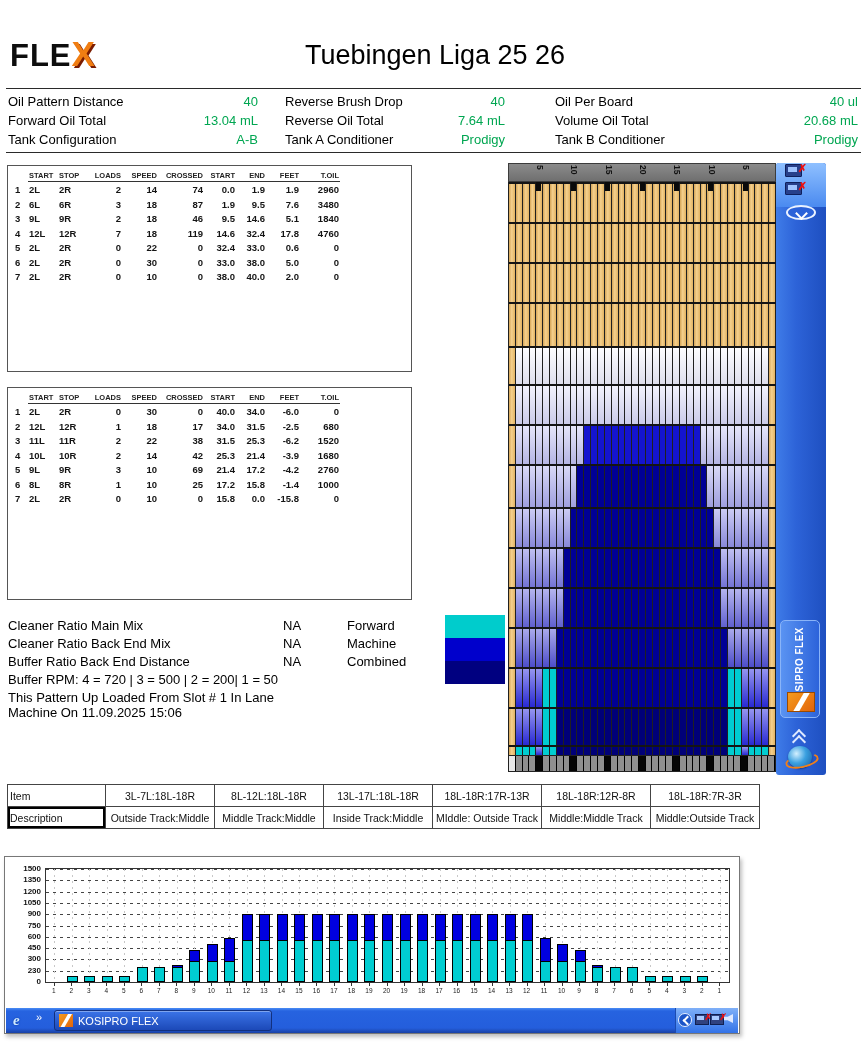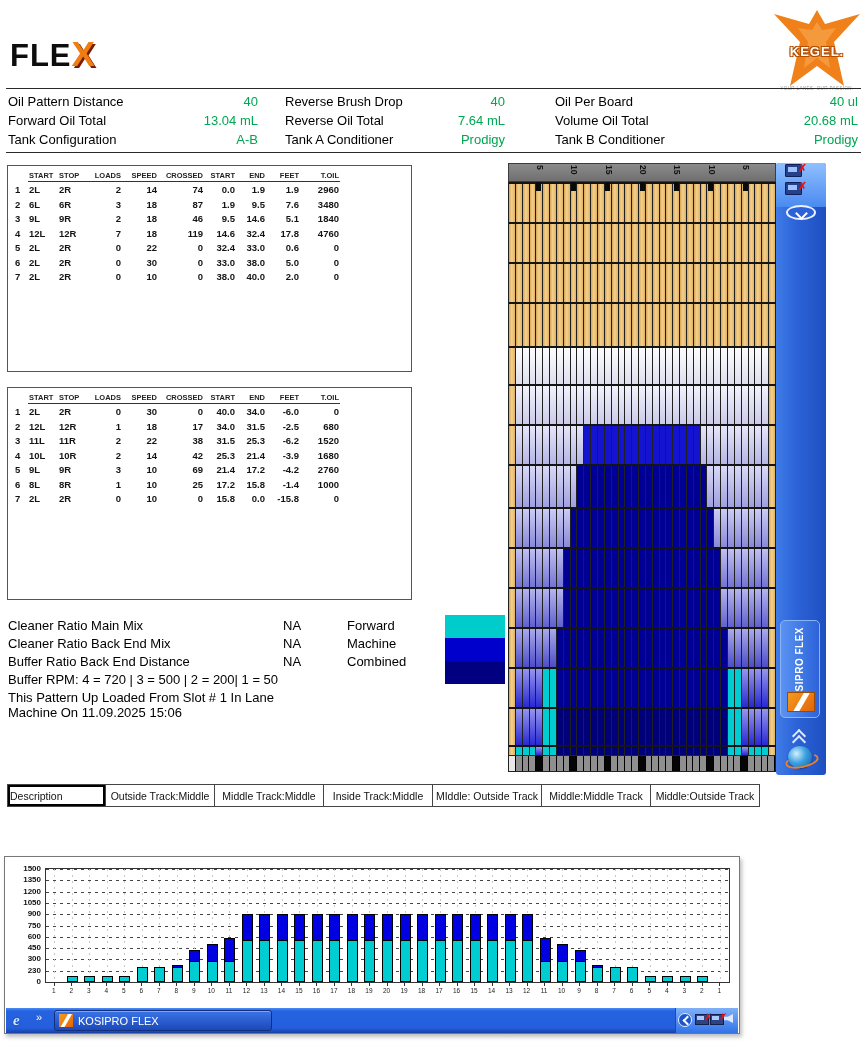--- a/index.html
+++ b/index.html
@@ -117,29 +117,22 @@
   .tray-net .x{position:absolute;right:-4px;top:-3px;color:#e11;font-size:9px;font-weight:bold;}
   .tray-snd{position:absolute;left:48px;top:6px;width:9px;height:9px;background:#dfe9ff;clip-path:polygon(0 30%,40% 30%,100% 0,100% 100%,40% 70%,0 70%);}
 </style>
 </head>
 <body>
 
 <div class="page">
 
   <div class="flex-logo"><span class="flex-fle">FLE</span><span class="flex-x">X</span></div>
 
-
-  <div class="kegel">
-    <svg width="90" height="80" viewBox="0 0 90 80">
-      <polygon points="45,2 53,16 88,6 62,34 72,78 45,58 18,78 28,34 2,6 37,16" fill="#F08019"></polygon>
-      <polygon points="45,14 50,22 64,20 54,34 58,60 45,50 32,60 36,34 26,20 40,22" fill="#F49A3D"></polygon>
-    </svg>
-    <div class="kegel-name">KEGEL.</div>
-    <div class="kegel-tag">YOUR LANES. OUR PASSION.</div>
-  </div>
+  <div class="page-title">Tuebingen Liga 25 26</div>
+
 
   <div class="rule" style="top:88px;"></div>
   <div class="rule" style="top:152px;"></div>
 
   <div id="info-grid" class="abs" style="left:0;top:0;width:867px;">
       <div class="info-label" style="left: 8px; top: 94px;">Oil Pattern Distance</div>
       <div class="info-value" style="left: 150px; top: 94px; width: 108px; color: rgb(0, 166, 81);">40</div>
       <div class="info-label" style="left: 285px; top: 94px;">Reverse Brush Drop</div>
       <div class="info-value" style="left: 408px; top: 94px; width: 97px; color: rgb(0, 166, 81);">40</div>
       <div class="info-label" style="left: 555px; top: 94px;">Oil Per Board</div>
@@ -1097,20 +1090,29 @@
     <div class="sb-chevs-up">
         <i></i>
         <i></i>
       </div>
     <div class="sb-globe"></div>
   </div>
 
   <div id="zone-table">
       <table class="zt">
         <tbody>
+          <tr>
+            <td class="rowlab">Item</td>
+            <td class="itemc">3L-7L:18L-18R</td>
+            <td class="itemc">8L-12L:18L-18R</td>
+            <td class="itemc">13L-17L:18L-18R</td>
+            <td class="itemc">18L-18R:17R-13R</td>
+            <td class="itemc">18L-18R:12R-8R</td>
+            <td class="itemc">18L-18R:7R-3R</td>
+          </tr>
           <tr>
             <td class="rowlab sel">Description</td>
             <td class="itemc">Outside Track:Middle</td>
             <td class="itemc">Middle Track:Middle</td>
             <td class="itemc">Inside Track:Middle</td>
             <td class="itemc">MIddle: Outside Track</td>
             <td class="itemc">Middle:Middle Track</td>
             <td class="itemc">Middle:Outside Track</td>
           </tr>
         </tbody>

